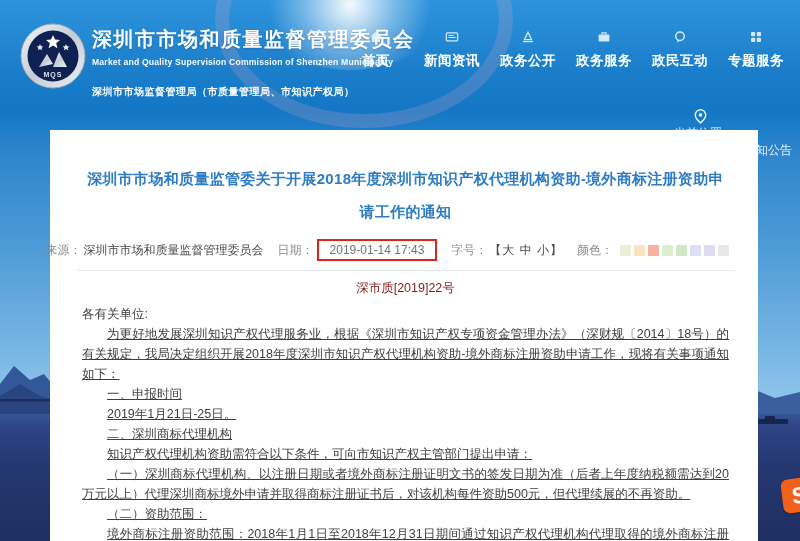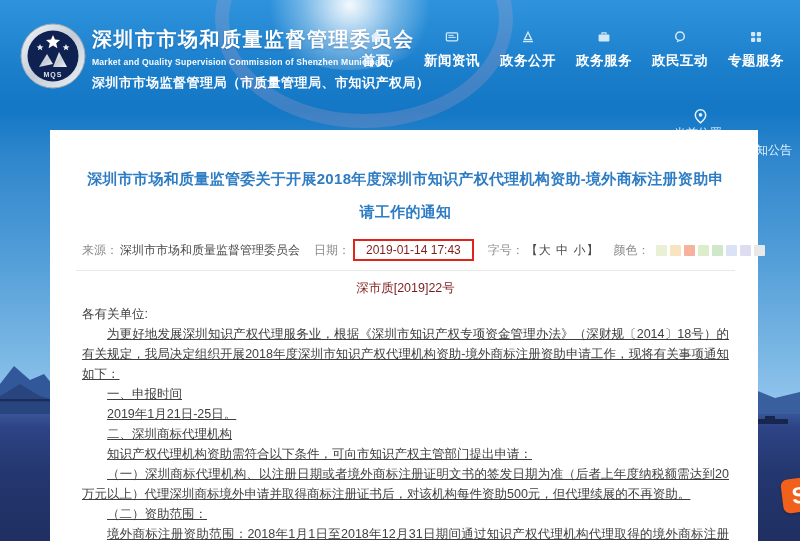--- a/index.html
+++ b/index.html
@@ -19,47 +19,47 @@
   .mountains{position:absolute;left:0;top:350px;width:800px;height:64px;}
   .boat{position:absolute;right:12px;top:419px;width:32px;height:5px;background:#17264f;border-radius:1px;}
   .boat:before{content:"";position:absolute;left:9px;top:-3px;width:10px;height:3px;background:#17264f;}
 
   
   .site-header{position:absolute;left:0;top:0;width:800px;height:132px;}
   .logo{position:absolute;left:20px;top:23px;width:66px;height:66px;}
   .org-titles{position:absolute;left:92px;top:26px;color:#fff;}
   .org-cn{font-size:20px;font-weight:bold;letter-spacing:1.5px;text-shadow:0 1px 2px rgba(0,40,90,.25);}
   .org-en{font-size:8.6px;font-weight:bold;margin-top:4px;letter-spacing:.2px;opacity:.96;}
-  .org-sub{font-size:13px;font-weight:bold;margin-top:7px;letter-spacing:.5px;}
+  .org-sub{font-size:10px;font-weight:bold;margin-top:18px;letter-spacing:.5px;}
 
   .main-nav{position:absolute;right:6px;top:30px;display:flex;}
   .nav-item{width:76px;text-align:center;color:#fff;cursor:pointer;}
   .nav-icon{display:inline-block;width:14px;height:14px;color:#e8f4fd;opacity:.9;}
   .nav-icon svg{width:14px;height:14px;display:block;margin:0 auto;}
   .nav-label{display:block;font-size:13.5px;font-weight:bold;margin-top:4px;letter-spacing:.5px;}
 
   .breadcrumb{position:absolute;right:8px;top:108px;height:22px;display:flex;align-items:center;
     color:#e3f2fd;font-size:12px;flex-direction:column;}
   .pin{width:17px;height:17px;margin-right:6px;}
   .pin svg{width:17px;height:17px;display:block;}
   .crumb{color:#e3f2fd;cursor:pointer;}
   .crumb-sep{margin:0 3px 0 1px;opacity:.9;}
 
   
   .card{position:absolute;left:50px;top:130px;width:708px;height:521px;background:#ffffff;
     padding:0;box-sizing:border-box;}
   .card-inner{padding:26px 29px 0 32px;}
   .article-title{margin:6px 0 0;font-size:15px;font-weight:bold;color:#2d7cc4;text-align:center;
     line-height:33px;letter-spacing:.3px;}
-  .meta{margin-top:11px;display:flex;justify-content:space-between;align-items:center;font-size:12px;color:#8a8a8a;
+  .meta{margin-top:11px;display:flex;justify-content:flex-end;align-items:center;font-size:12px;color:#8a8a8a;
     white-space:nowrap;}
   .meta-label{margin-left:14px;}
   .meta-label:first-child{margin-left:0;}
   .meta-value{color:#4a4a4a;margin-left:2px;}
-  .date-box{color:#7f1d1d;border:2px solid #e0241c;padding:2px 11px;margin-left:3px;}
+  .date-box{color:#737373;border:2px solid #e0241c;padding:2px 11px;margin-left:3px;}
   .fontsize{letter-spacing:1px;cursor:pointer;}
   .swatches{display:inline-flex;margin-left:4px;}
   .swatch{width:11px;height:11px;border-radius:1px;margin-left:3px;cursor:pointer;}
   .divider{border-bottom:1px solid #e9e9e9;margin:9px -6px 0 -6px;}
   .doc-number{margin-top:9px;text-align:center;font-size:12.5px;color:#7f1d1d;}
   .article-body{margin-top:7px;font-size:12.5px;color:#3f3f3f;line-height:20px;text-align:justify;}
   .article-body p{margin:0;}
   .article-body p.indent{text-indent:2em;text-decoration:underline;}
 
   

